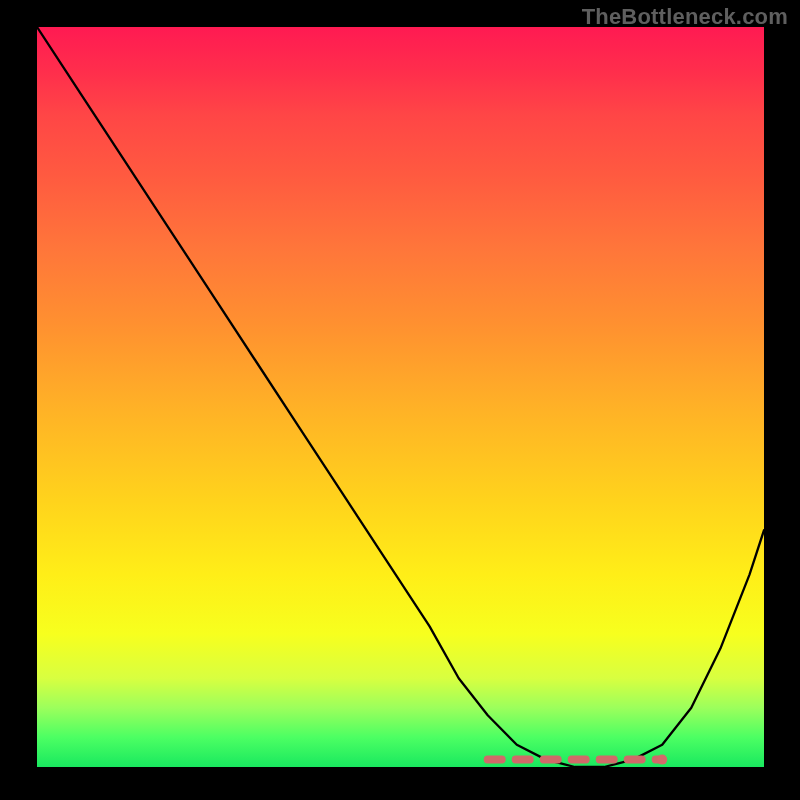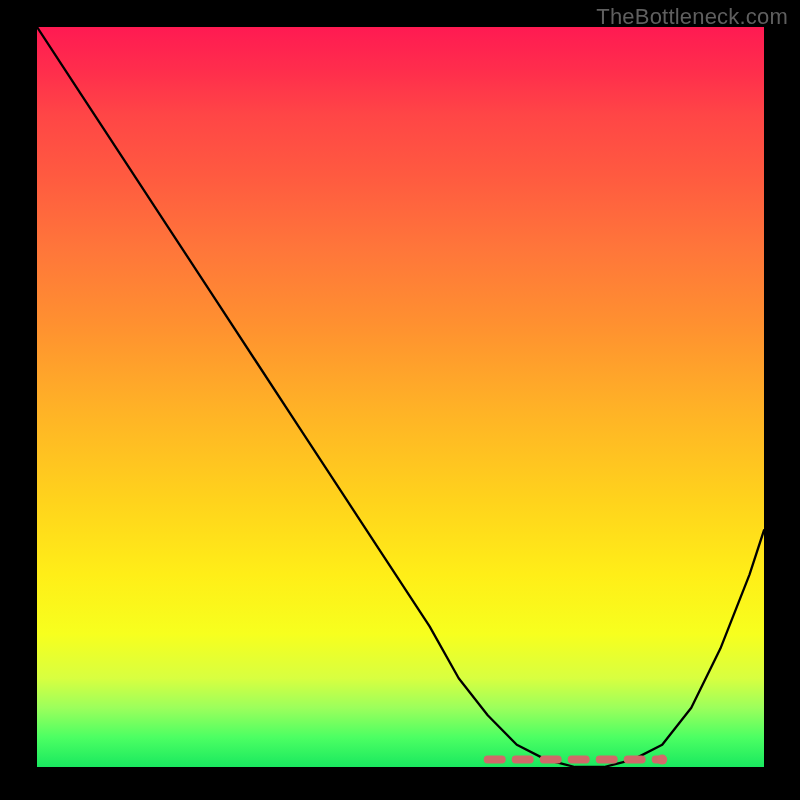--- a/index.html
+++ b/index.html
@@ -16,21 +16,21 @@
     width: 800px;
     height: 800px;
     background: #000;
   }
   .watermark {
     position: absolute;
     top: 4px;
     right: 12px;
     color: #5f5f5f;
     font-size: 22px;
-    font-weight: 400;
+    font-weight: 700;
     letter-spacing: 0.2px;
     z-index: 5;
     user-select: none;
   }
   .plot-area {
     position: absolute;
     left: 37px;
     top: 27px;
     width: 727px;
     height: 740px;

